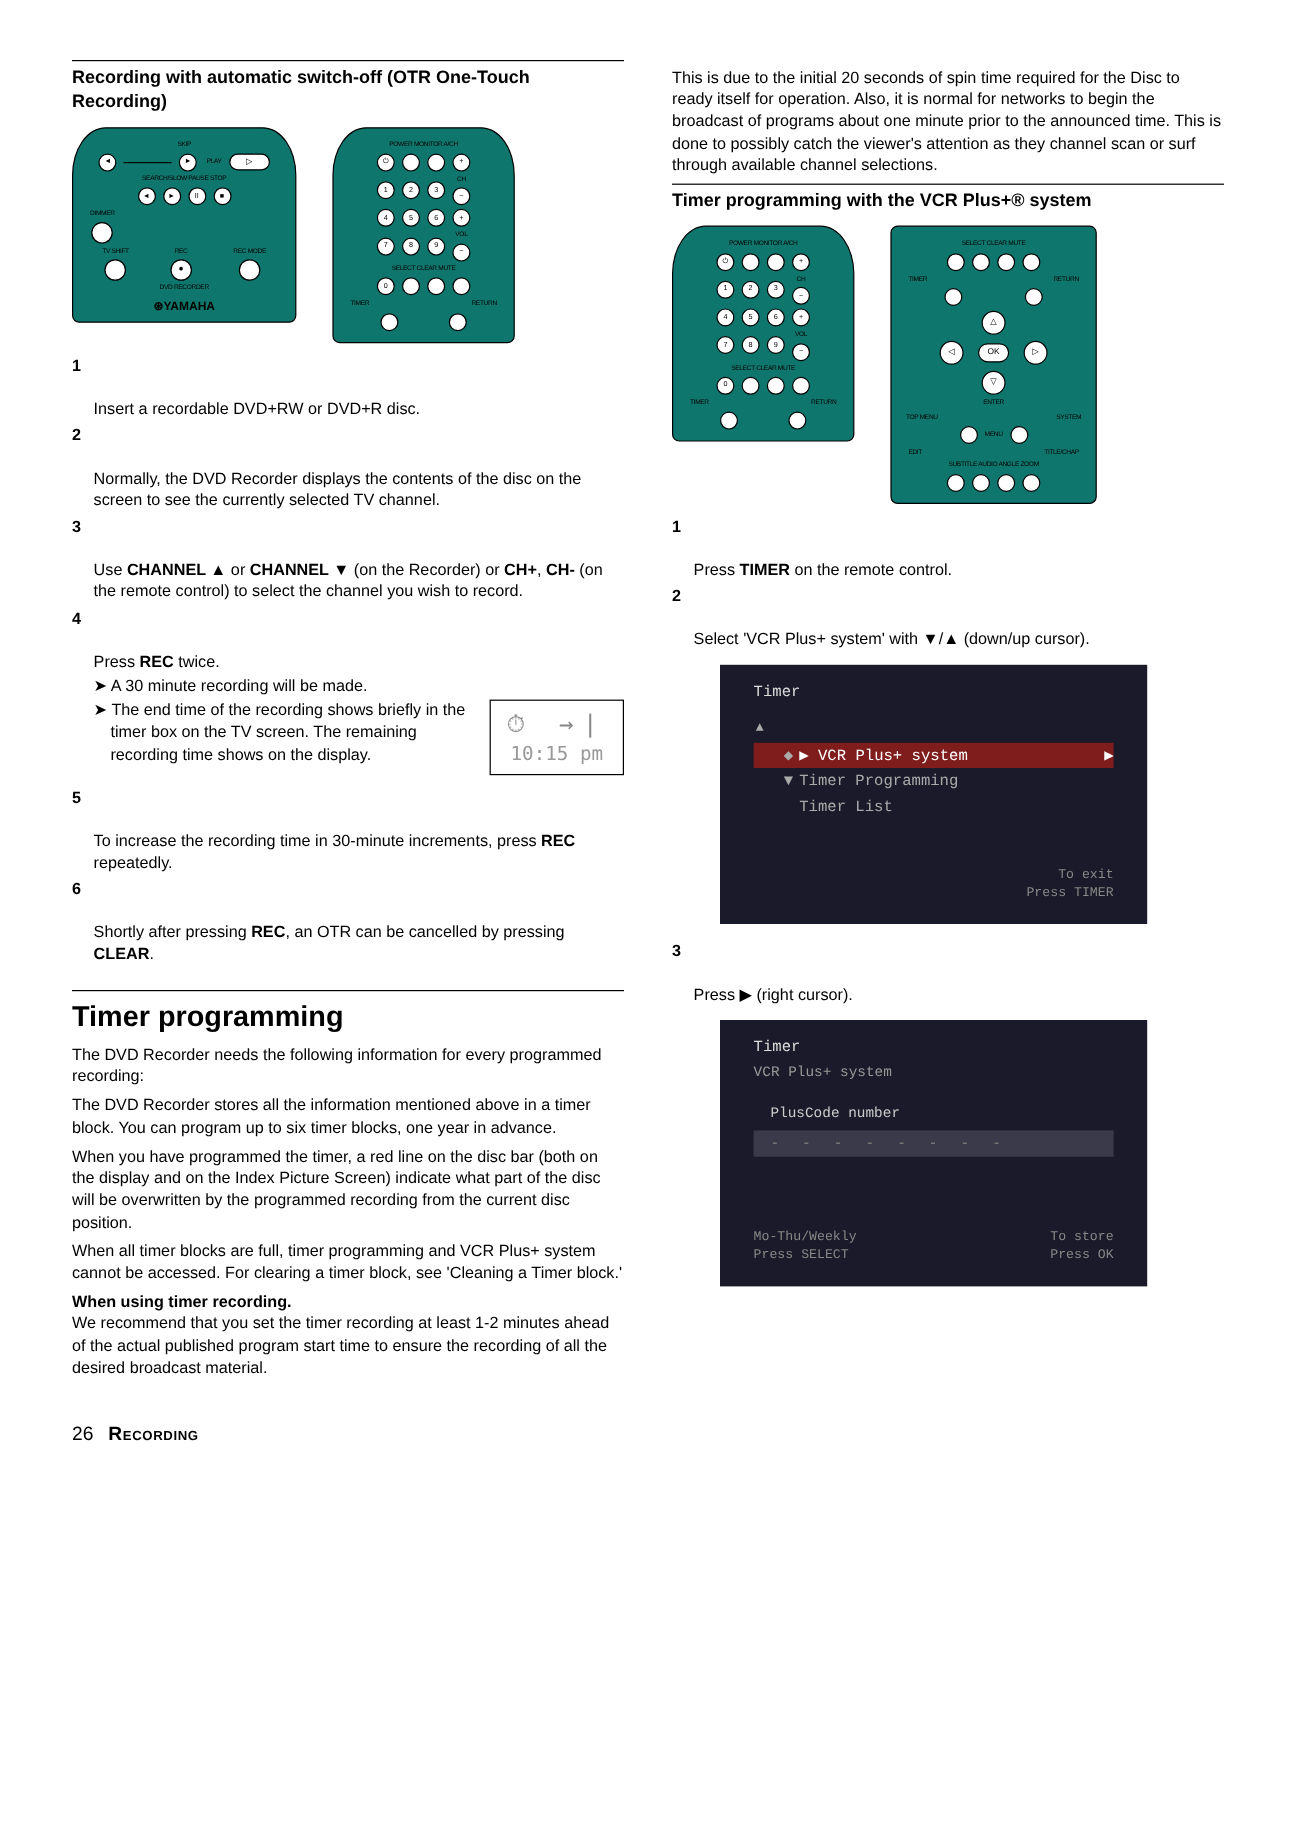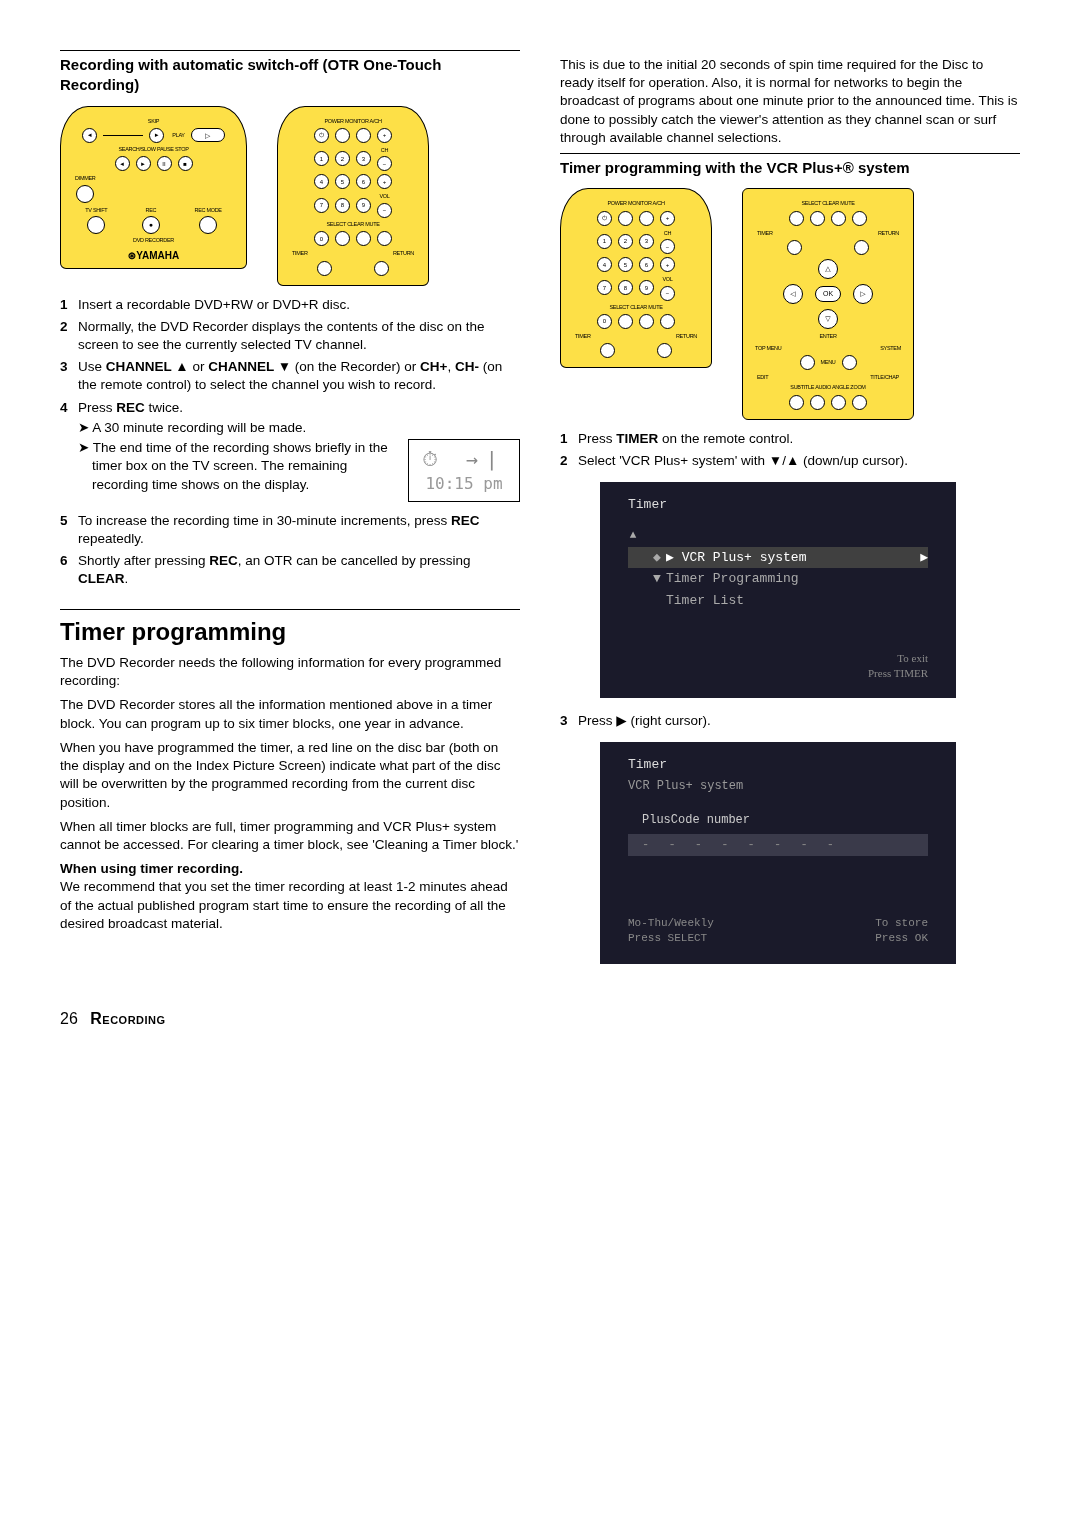--- a/index.html
+++ b/index.html
@@ -43,20 +43,21 @@
   ol.steps > li {
     display: flex;
     margin-bottom: 4px;
   }
   ol.steps .num {
     font-weight: bold;
     min-width: 18px;
   }
   ol.steps .body {
     flex: 1;
+    margin-top: 36px;
   }
   .arrow-sub {
     padding-left: 14px;
     text-indent: -14px;
     margin: 2px 0;
   }
   .arrow-sub::before {
     content: "➤ ";
   }
   .b { font-weight: bold; }
@@ -67,21 +68,21 @@
     gap: 30px;
     align-items: flex-start;
     background: #fff;
     margin-bottom: 10px;
   }
   .remote-box {
     border: 1px solid #000;
     border-radius: 28px 28px 6px 6px/40px 40px 6px 6px;
     padding: 10px 10px 6px 10px;
     width: 165px;
-    background: #fde047;
+    background: #0f766e;
     font-size: 6px;
     text-align: center;
     position: relative;
   }
   .remote-box.narrow { width: 130px; }
   .remote-box.nav { width: 150px; border-radius: 6px; }
   .r-row {
     display: flex;
     justify-content: center;
     gap: 6px;
@@ -140,23 +141,23 @@
     color: #ccc;
     font-family: "Courier New", monospace;
     font-size: 13px;
     padding: 14px 28px 18px 28px;
     margin: 12px 0 14px 40px;
     width: 300px;
   }
   .osd .title { color:#ddd; margin-bottom:14px;}
   .osd .subtitle { color:#999; font-size:12px; margin-top:-10px;margin-bottom:18px;}
   .osd .item { padding:2px 0 2px 20px; color:#aaa;}
-  .osd .item.sel { background:#404040; color:#fff;}
+  .osd .item.sel { background:#7f1d1d; color:#fff;}
   .osd .item .rtri { float:right;}
-  .osd .hint { color:#888; font-size:11px; text-align:right; margin-top:40px; line-height:1.3;font-family:Liberation Serif, serif;}
+  .osd .hint { color:#888; font-size:11px; text-align:right; margin-top:40px; line-height:1.3;}
   .osd .lbl { color:#ccc; margin:12px 0 6px 14px; font-size:12px;}
   .osd .dashes {
     background:#3a3a4a;
     color:#888;
     padding:3px 14px;
     letter-spacing:6px;
     font-size:12px;
   }
   .osd .footer-row {
     display:flex;justify-content:space-between;

